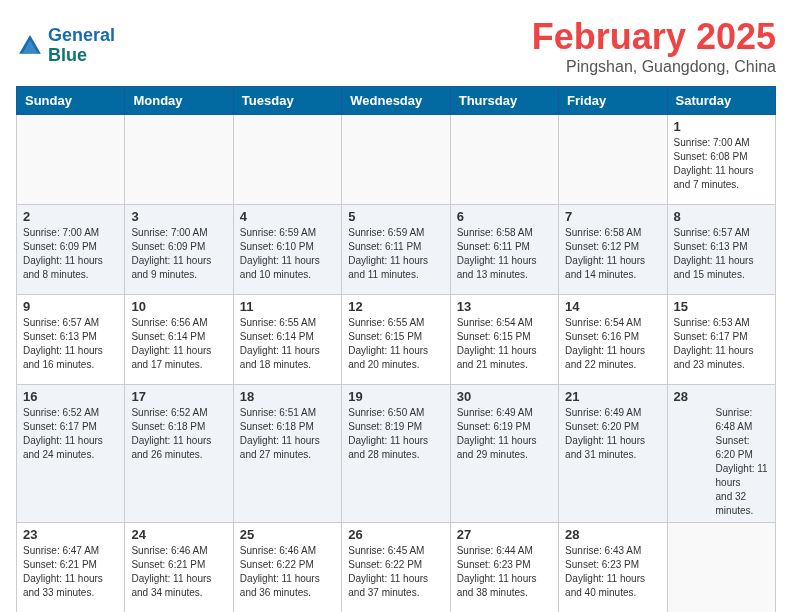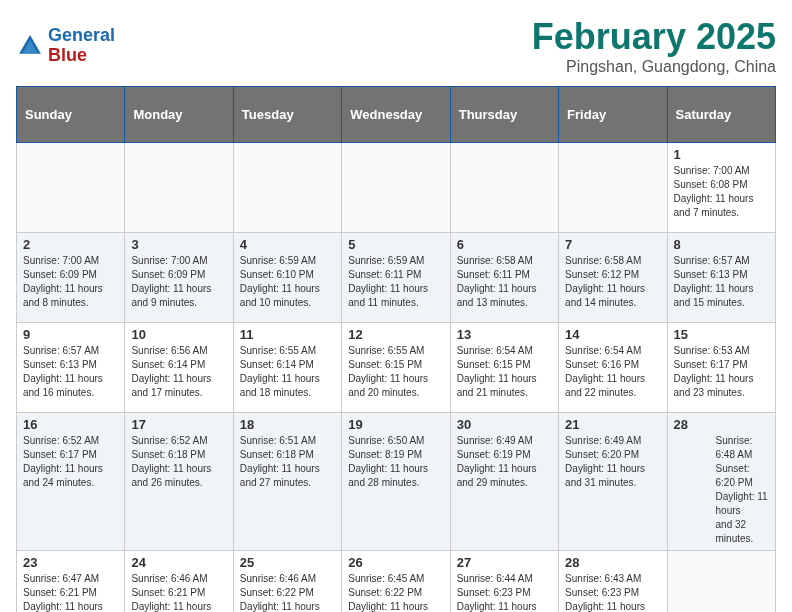--- a/index.html
+++ b/index.html
@@ -33,36 +33,36 @@
     .logo-icon {
       width: 28px;
       height: 28px;
     }
     .title-area {
       text-align: right;
     }
     .main-title {
       font-size: 36px;
       font-weight: bold;
-      color: #0f766e;
+      color: #ef4444;
     }
     .subtitle {
       font-size: 16px;
       color: #555;
     }
     .calendar {
       width: 100%;
       border-collapse: collapse;
       border: 1px solid #ccc;
     }
     .calendar th {
-      background-color: #737373;
+      background-color: #0369a1;
       color: #fff;
       text-align: left;
-      padding: 20px 8px;
+      padding: 6px 8px;
       font-size: 13px;
       border: 1px solid #1557a0;
       margin-left: 46px;
     }
     .calendar td {
       border: 1px solid #ccc;
       vertical-align: top;
       padding: 4px 6px;
       width: 108px;
       min-height: 90px;
@@ -93,21 +93,21 @@
 <body>
 
 <div class="header-area">
   <div class="logo">
     <svg class="logo-icon" viewBox="0 0 36 36">
       <polygon points="18,4 32,28 4,28" fill="#1a6ab1"></polygon>
       <polygon points="18,10 28,28 8,28" fill="#4a9fd4" opacity="0.6"></polygon>
     </svg>
     <div class="logo-text">
       <div><span>General</span></div>
-      <div><span style="color:#b91c1c;">Blue</span></div>
+      <div><span style="color:#0f766e;">Blue</span></div>
     </div>
   </div>
   <div class="title-area">
     <div class="main-title">February 2025</div>
     <div class="subtitle">Pingshan, Guangdong, China</div>
   </div>
 </div>
 
 <table class="calendar">
   <thead>

